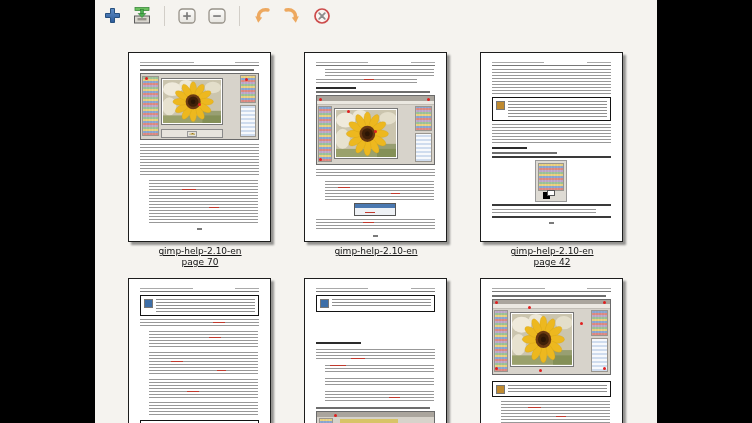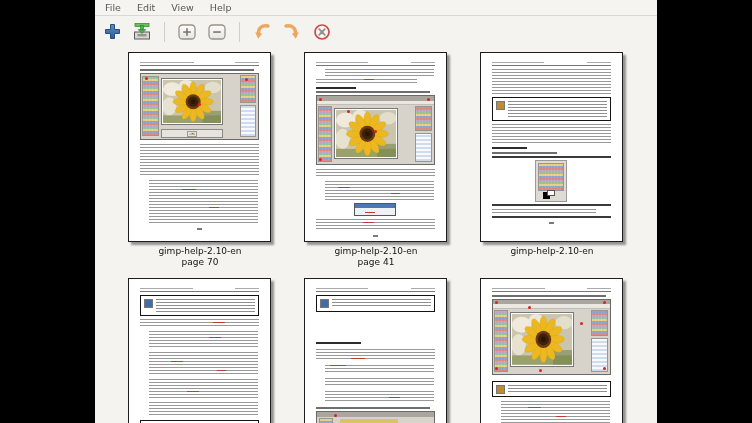--- a/index.html
+++ b/index.html
@@ -19,21 +19,21 @@
         background:none;border:none;padding:0;}
   .tsep{width:1px;height:20px;background:#d2cec8;margin:0 3px;}
 
   
   .content{position:absolute;top:47px;left:0;right:0;bottom:0;overflow:hidden;
            display:flex;flex-wrap:wrap;justify-content:center;align-content:flex-start;
            column-gap:31px;row-gap:10px;padding-top:5px;}
   .cell{width:145px;height:216px;}
   .pg{position:relative;width:143px;height:190px;background:#fff;border:1.5px solid #1d1d1d;
       box-shadow:2.5px 3px 2px rgba(0,0,0,.40);padding:8px 11px 5px;overflow:hidden;}
-  .caption{margin-top:4px;text-align:center;font-size:9px;line-height:10.5px;color:#141414;}
+  .caption{margin-top:4px;text-align:center;font-size:9px;line-height:10.5px;color:#141414;text-decoration:underline;}
 
   
   .hdr{display:flex;justify-content:space-between;align-items:flex-end;
        border-bottom:1px solid #777;padding-bottom:2px;margin-bottom:3px;height:5px;}
   .hb{height:1px;background:#a9a9a9;display:block;}
   .txt{position:relative;width:100%;
        background-image:repeating-linear-gradient(to bottom,#989898 0 1px,transparent 1px 3px);}
   .ind{width:92%;margin-left:8%;}
   .rds{position:absolute;height:1px;background:#c03a2e;}
   .hbar{height:2px;background:#2c2c2c;}
@@ -66,26 +66,20 @@
   .figarea{position:relative;width:100%;}
   .mini{position:relative;border:1px solid #555;background:#eef1f5;}
   .sp{width:100%;}
 </style>
 </head>
 <body>
 
 <div class="stage">
   <div class="app">
 
-    <div class="menubar">
-      <span class="menuitem">File</span>
-      <span class="menuitem">Edit</span>
-      <span class="menuitem">View</span>
-      <span class="menuitem">Help</span>
-    </div>
 
     <div class="toolbar">
       <button class="tbtn" aria-label="add-plus-icon">
         <svg width="19" height="19" viewBox="0 0 19 19">
           <defs>
               <linearGradient id="bg1" x1="0" y1="0" x2="0" y2="1">
             <stop offset="0" stop-color="#5d8cc4"></stop>
                 <stop offset="1" stop-color="#2d5b9a"></stop>
               </linearGradient>
             </defs>
@@ -297,21 +291,20 @@
             <span class="bar" style="left:0;top:0;width:100%;height:4px;background:#4a78b0"></span>
             <span class="rds" style="left:25%;top:8px;width:10px"></span>
           </div>
           <div class="txt" style="height:12px;margin-top:3px">
             <span class="rds" style="left:40%;top:3px;width:11px"></span>
           </div>
           <div class="pno"></div>
         </div>
         <div class="caption">
           <div>gimp-help-2.10-en</div>
-          <div>page 41</div>
         </div>
       </div>
 
       <div class="cell">
         <div class="pg">
           <div class="hdr">
               <i class="hb" style="width:44%"></i>
               <i class="hb" style="width:20%"></i>
             </div>
           <div class="txt" style="height:25px"></div>
@@ -330,20 +323,21 @@
               <span class="bar" style="left:38%;bottom:12%;width:24%;height:16%;background:#fff;border:1px solid #555"></span>
             </div>
           </div>
           <div class="rule" style="margin-top:2px"></div>
           <div class="txt" style="height:4px;margin-top:3px;width:88%"></div>
           <div class="rule" style="margin-top:3px"></div>
           <div class="pno"></div>
         </div>
         <div class="caption">
           <div>gimp-help-2.10-en</div>
+          <div>page 42</div>
         </div>
       </div>
 
       <div class="cell">
         <div class="pg">
           <div class="hdr">
               <i class="hb" style="width:45%"></i>
               <i class="hb" style="width:20%"></i>
             </div>
           <div class="note" style="height:21px">

